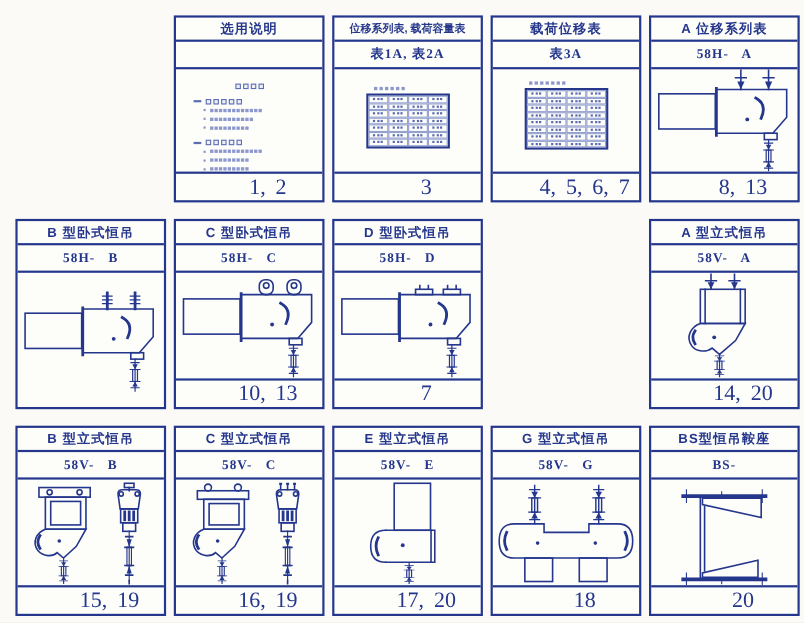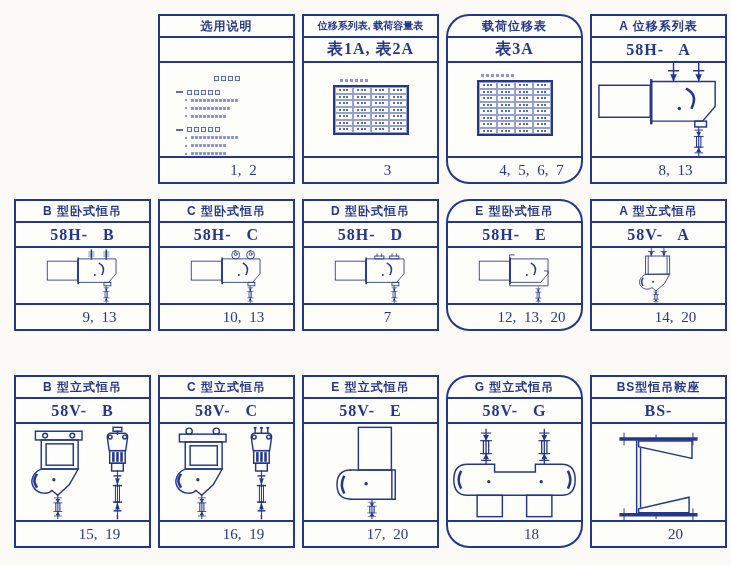--- a/index.html
+++ b/index.html
@@ -7,41 +7,41 @@
   .page {
     position: relative; width: 731px; height: 566px;
     background: #fbfaf6; overflow: hidden;
     font-family: "Liberation Sans", sans-serif; color: #25378d;
   }
   .cell {
     position: absolute; width: 137px; background: #fdfdfa;
     border: 2px solid #25378d; display: flex; flex-direction: column;
   }
   .r1 { top: 14px;  height: 170px; }
-  .r2 { top: 199px; height: 132px; }
-  .r3 { top: 375px; height: 173px; }
+  .r2 { top: 199px; height: 173px; }
+  .r3 { top: 387px; height: 173px; }
   .c1 { left: 14px; } .c2 { left: 158px; } .c3 { left: 302px; }
-  .c4 { left: 446px; border-radius: 23px; } .c5 { left: 590px; }
+  .c4 { left: 446px; } .c5 { left: 590px; }
   .cell-title {
     flex: 0 0 22px; border-bottom: 2px solid #25378d;
     display: flex; align-items: center; justify-content: center;
     font-size: 12px; font-weight: 700; letter-spacing: 1px; white-space: pre;
   }
   .cell-title.long { font-size: 10px; letter-spacing: 0; }
   .cell-sub {
     flex: 0 0 25px; border-bottom: 2px solid #25378d;
     display: flex; align-items: center; justify-content: center;
-    font-family: "Liberation Serif", serif; font-size: 16px; font-weight: 700;
+    font-family: "Liberation Serif", serif; font-size: 12px; font-weight: 700;
     white-space: pre; letter-spacing: 1px;
   }
   .cell-body { flex: 1; position: relative; overflow: hidden; }
   .cell-foot {
     flex: 0 0 26px; border-top: 2px solid #25378d;
     display: flex; align-items: center; justify-content: center;
-    font-family: "Liberation Serif", serif; font-size: 15px; word-spacing: 4px; padding-left: 34px;
+    font-family: "Liberation Serif", serif; font-size: 20px; word-spacing: 4px; padding-left: 34px;
   }
   svg.draw { position:absolute; inset:0; width:100%; height:100%;
     stroke:#25378d; fill:none; stroke-width:1.5; stroke-linecap:square; stroke-linejoin:miter; }
   .draw .f  { fill:#25378d; stroke:none; }
   .draw .thick { stroke-width:2.6; }
   .draw .bar { stroke-width:3.5; }
   .draw .thin { stroke-width:1; }
   
   .greek { position:absolute; inset:0; padding-top:13px; display:flex; flex-direction:column; gap:3px; }
   .gr { display:flex; align-items:center; gap:2px; height:6px; }
@@ -619,21 +619,20 @@
           <line class="thin" x1="79.5" y1="10.5" x2="88.5" y2="10.5"></line>
           <line class="thin" x1="79.5" y1="14" x2="88.5" y2="14"></line>
         <line class="thick" x1="110" y1="4" x2="110" y2="19"></line>
         <line class="thin" x1="105.5" y1="7" x2="114.5" y2="7"></line>
           <line class="thin" x1="105.5" y1="10.5" x2="114.5" y2="10.5"></line>
           <line class="thin" x1="105.5" y1="14" x2="114.5" y2="14"></line>
         <rect x="106" y="60" width="12" height="6"></rect>
         <use href="#tb" transform="translate(104,66) scale(0.75,0.652)"></use>
       </svg>
     </div>
-    <div class="cell-foot">9, 13</div>
   </div>
 
   <div class="cell r2 c2">
     <div class="cell-title">C 型卧式恒吊</div>
     <div class="cell-sub">58H-   C</div>
     <div class="cell-body">
       <svg class="draw" viewBox="0 0 137 96">
         <use href="#hbody" transform="translate(6,16)"></use>
         <rect x="78" y="5" width="13" height="14" rx="5.5"></rect>
           <circle cx="84.5" cy="10.5" r="2.6"></circle>
@@ -658,32 +657,20 @@
         <rect x="102" y="14" width="16" height="5"></rect>
         <line x1="106" y1="10.5" x2="106" y2="14"></line>
           <line x1="114" y1="10.5" x2="114" y2="14"></line>
         <rect x="106" y="60" width="12" height="6"></rect>
         <use href="#tb" transform="translate(104,66) scale(0.75,0.652)"></use>
       </svg>
     </div>
     <div class="cell-foot">7</div>
   </div>
 
-  <div class="cell r2 c4">
-    <div class="cell-title">E 型卧式恒吊</div>
-    <div class="cell-sub">58H-   E</div>
-    <div class="cell-body">
-      <svg class="draw" viewBox="0 0 137 96">
-        <use href="#hbody" transform="translate(6,16)"></use>
-        <path d="M68,12 H60 V66 H127 V40 H121"></path>
-        <use href="#tb" transform="translate(104,68) scale(0.75,0.609)"></use>
-      </svg>
-    </div>
-    <div class="cell-foot">12, 13, 20</div>
-  </div>
 
   <div class="cell r2 c5">
     <div class="cell-title">A 型立式恒吊</div>
     <div class="cell-sub">58V-   A</div>
     <div class="cell-body">
       <svg class="draw" viewBox="0 0 137 96">
         <line x1="56" y1="0" x2="56" y2="14"></line>
           <line x1="51" y1="6" x2="61" y2="6"></line>
         <polygon class="f" points="56,14 52.8,7.5 59.2,7.5"></polygon>
         <line x1="78" y1="0" x2="78" y2="14"></line>

